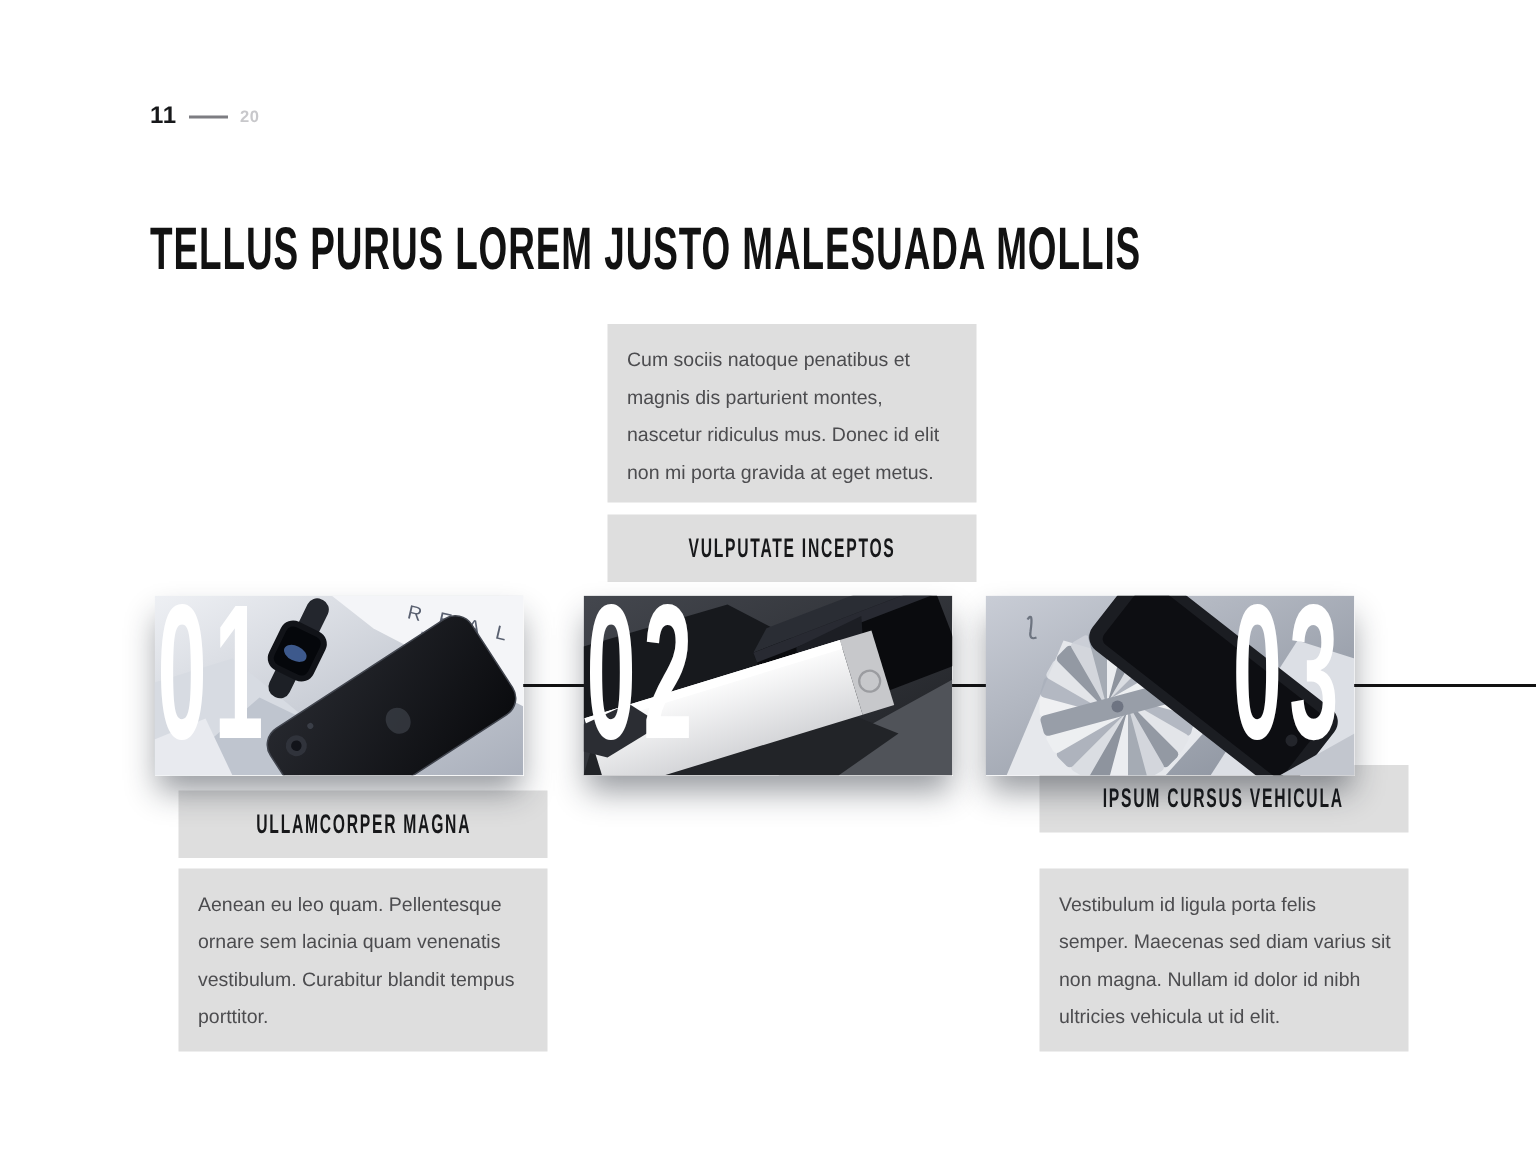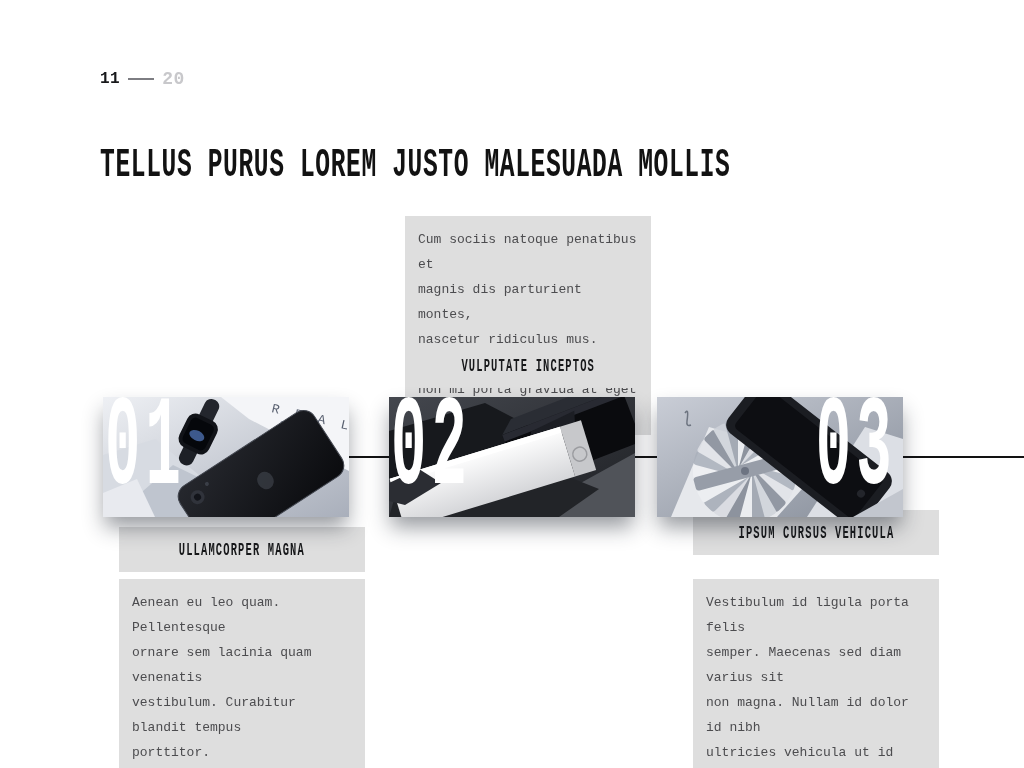--- a/index.html
+++ b/index.html
@@ -1,24 +1,24 @@
 <!DOCTYPE html>
 <html><head>
 <meta charset="utf-8">
 <style>
   html,body{margin:0;padding:0;background:#ffffff;}
   .slide{
     position:relative;width:1024px;height:768px;background:#ffffff;overflow:hidden;
-    font-family:Liberation Mono, monospace;
+    font-family:Liberation Sans, sans-serif;
   }
   
   .pagination{position:absolute;left:100px;top:69px;display:flex;align-items:center;}
   .pg-cur{font-size:16px;font-weight:700;color:#17181a;letter-spacing:.5px;}
   .pg-dash{width:26px;height:2px;background:#7d7d82;margin:0 8px;}
-  .pg-tot{font-size:18px;font-weight:700;color:#c8c8cb;letter-spacing:.5px;}
+  .pg-tot{font-size:11px;font-weight:700;color:#c8c8cb;letter-spacing:.5px;}
   
   .title{position:absolute;left:100px;top:146px;margin:0;font-weight:700;color:#121212;white-space:nowrap;}
   .title .cond{display:inline-block;font-size:40px;line-height:1;letter-spacing:1px;
     transform:scaleX(0.615);transform-origin:left top;}
   
   .timeline{position:absolute;left:345px;top:456px;width:679px;height:2px;background:#121212;z-index:1;}
   
   .box{position:absolute;width:246px;background:#dedede;box-sizing:border-box;margin-left:16px;}
   .para{padding:11px 8px 8px 13px;font-size:13px;line-height:25px;color:#4c4c4f;white-space:pre-line;}
   .label{height:45px;display:flex;align-items:center;justify-content:center;text-align:right;}

